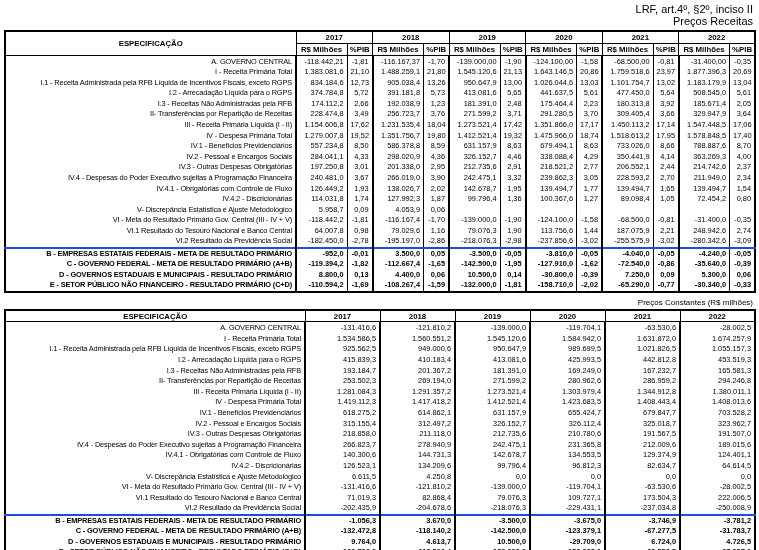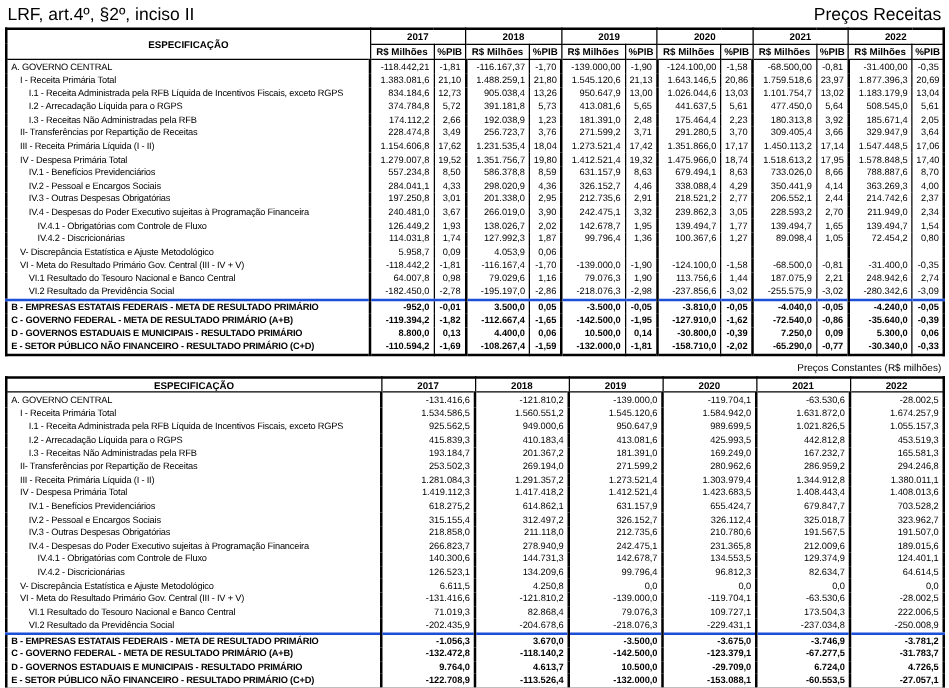--- a/index.html
+++ b/index.html
@@ -5,38 +5,38 @@
   * { box-sizing: border-box; }
   html, body { margin: 0; padding: 0; background: #fff; }
   body {
     width: 759px; height: 550px;
     font-family: "Liberation Sans", sans-serif;
     color: #000;
     padding: 2px 4px;
   }
   .meta-row {
     display: flex; justify-content: space-between; align-items: flex-end;
-    font-size: 14px; padding: 1px 2px 3px 2px;
+    font-size: 11px; padding: 1px 2px 3px 2px; flex-direction: column;
   }
   .caption2 {
     text-align: right; font-size: 8px; padding: 5px 2px 2px 2px;
   }
   table {
     border-collapse: collapse; table-layout: fixed; width: 751px;
     border: 2px solid #000;
   }
   th {
     border: 1px solid #000; font-weight: bold; font-size: 7.8px;
     height: 12px; padding: 0 2px; text-align: center; white-space: nowrap; overflow: hidden;
   }
   td {
     font-size: 7.4px; height: 10.6px; line-height: 10.4px;
     padding: 0 3px; white-space: nowrap; overflow: hidden;
   }
-  td.lbl { text-align: left; letter-spacing: -0.15px; }
+  td.lbl { text-align: right; letter-spacing: -0.15px; }
   td.num { text-align: right; }
   .t1 td.m { border-left: 2px solid #000; }   
   .t1 td.p { border-left: 1px solid #000; }   
   .t2 td.y { border-left: 2px solid #000; }
   tr.sep td { border-top: 2px solid #1d4ed8; }
   tr.bold td { font-weight: bold; }
   tbody tr:first-child td { padding-top: 1px; }
 </style>
 </head>
 <body>

